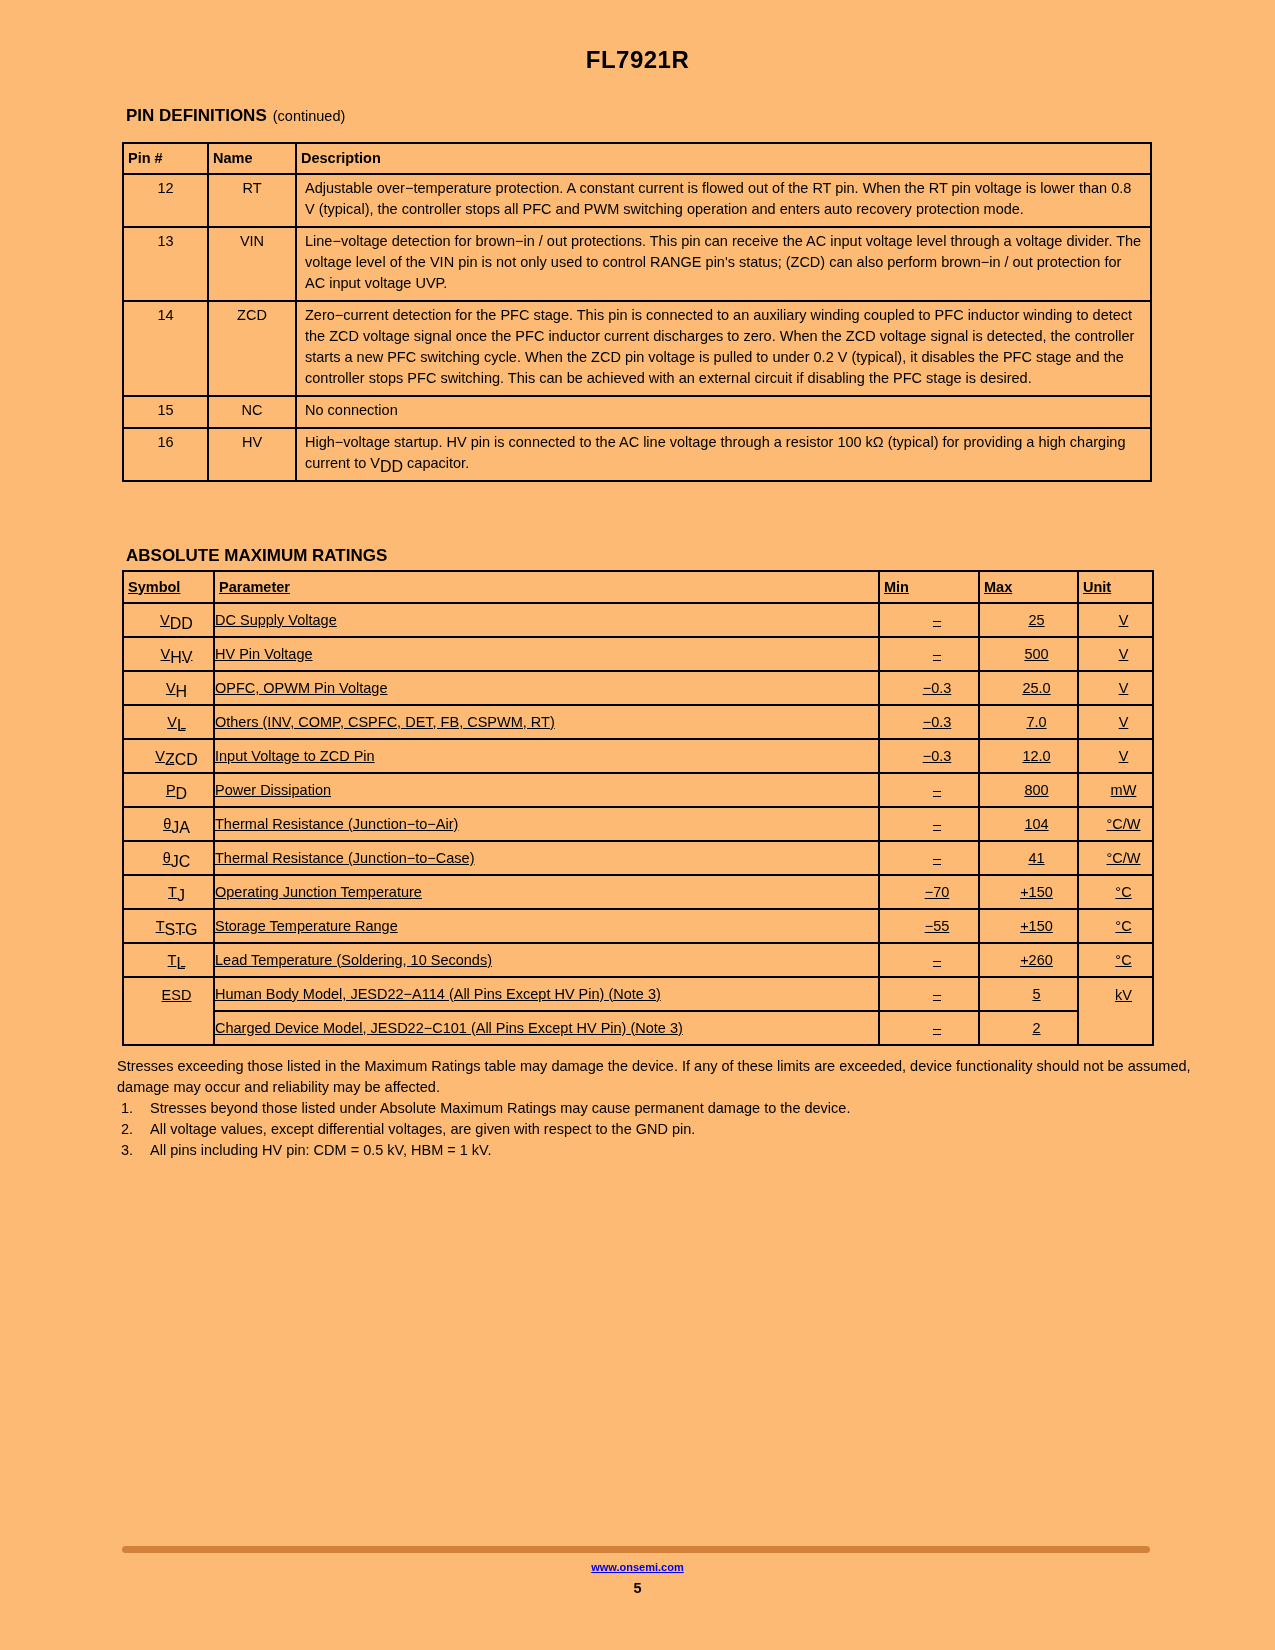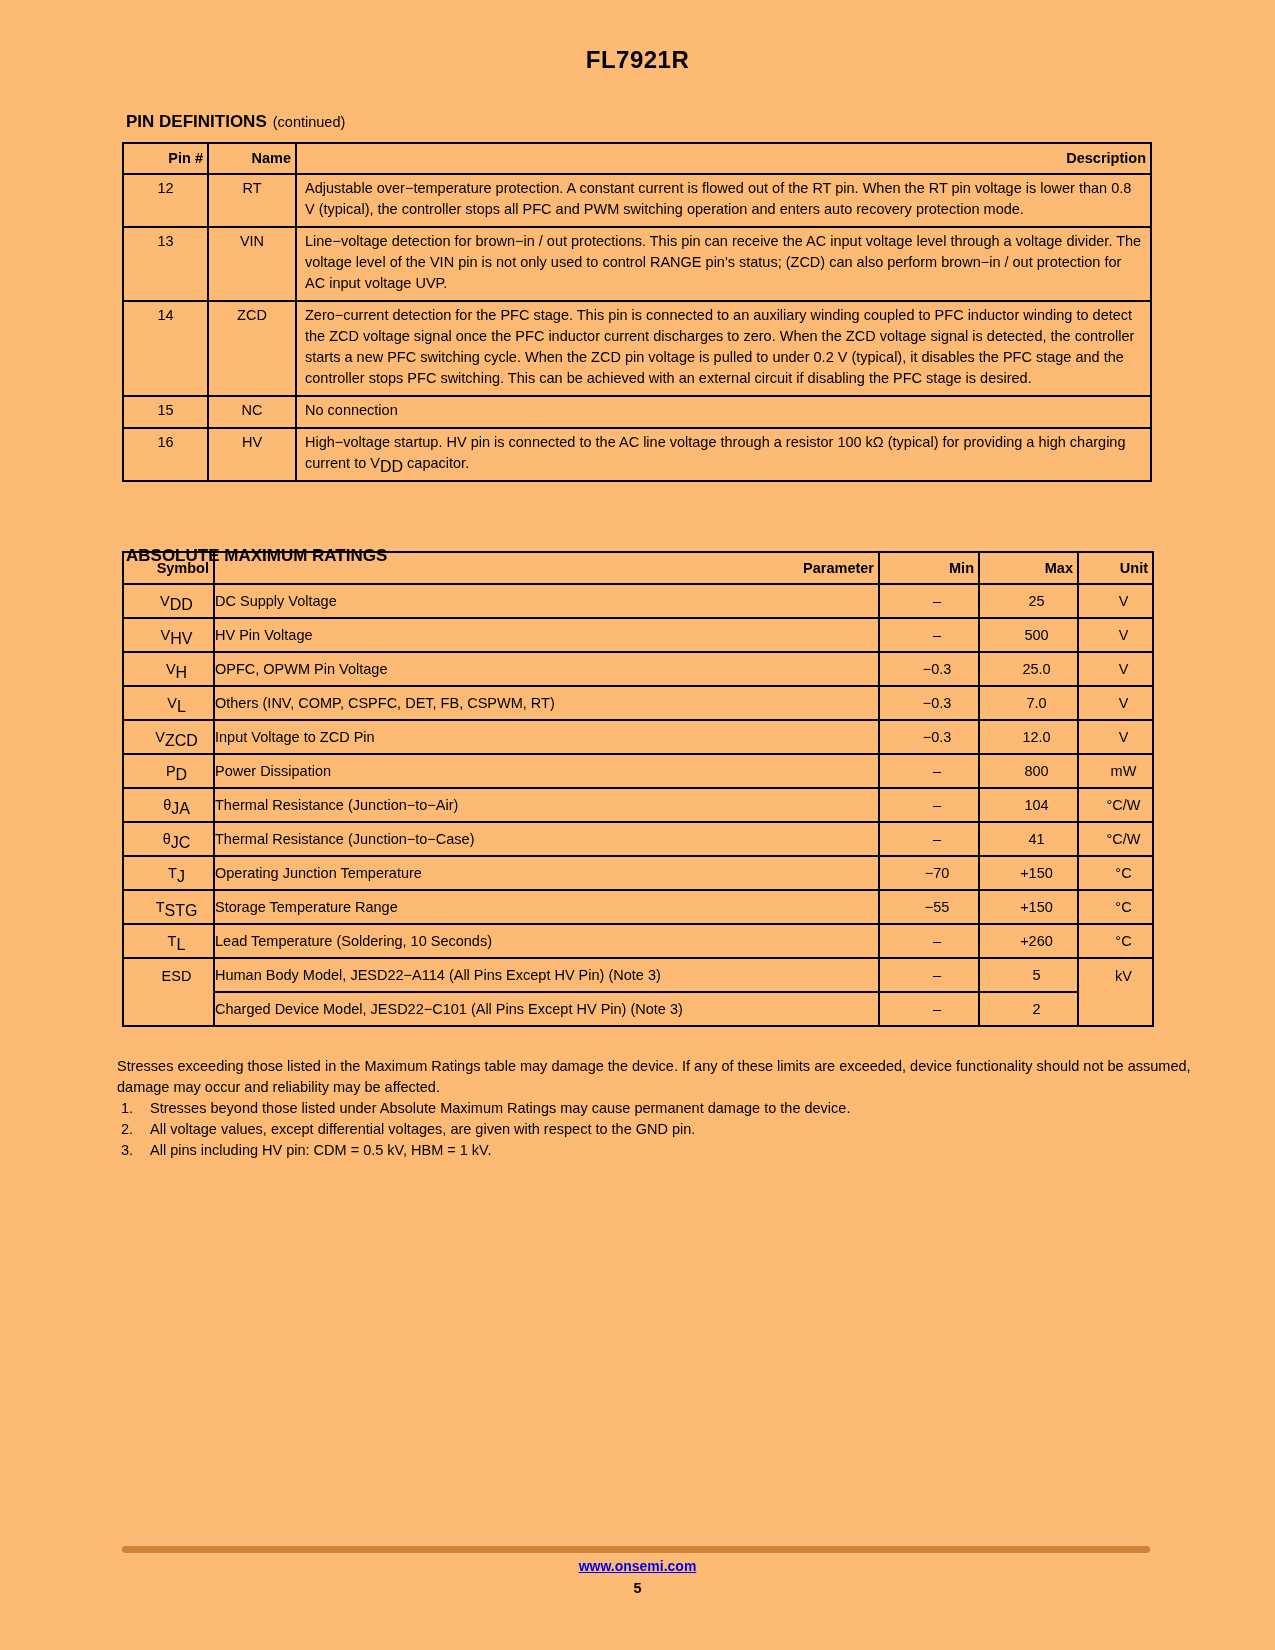--- a/index.html
+++ b/index.html
@@ -11,37 +11,37 @@
     color:#000;
     overflow:hidden;
   }
   .doc-title{
     position:absolute;top:46px;left:0;width:100%;
     text-align:center;font-size:24px;font-weight:bold;letter-spacing:.5px;
   }
   .sec-heading{position:absolute;left:126px;white-space:nowrap;}
   .sec-heading .h-main{font-size:17px;font-weight:bold;}
   .sec-heading .h-suffix{font-size:14.5px;font-weight:normal;margin-left:6px;}
-  #pin-heading{top:112px;}
+  #pin-heading{top:106px;}
   #amr-heading{top:546px;}
 
   table.dt{
     position:absolute;left:122px;
     border-collapse:collapse;table-layout:fixed;
     font-size:14.5px;line-height:21px;
   }
   table.dt th,table.dt td{border:2px solid #000;}
-  table.dt th{font-weight:bold;text-align:right;padding:3px 4px;font-size:14.5px;}
+  table.dt th{font-weight:bold;text-align:left;padding:3px 4px;font-size:14.5px;}
 
   #pin-table{top:142px;width:1028px;}
   #pin-table th{height:23px;}
   #pin-table td{vertical-align:top;padding:3px 8px 6px 8px;}
   #pin-table td.c{text-align:center;padding-left:2px;padding-right:2px;border-radius:6px;}
 
-  #amr-table{top:551px;width:1030px;}
+  #amr-table{top:570px;width:1030px;text-decoration:underline;}
   #amr-table th{height:24px;}
   #amr-table td{vertical-align:middle;padding:2px 6px;height:28px;}
   #amr-table td.c{text-align:center;padding-left:18px;padding-right:2px;}
   #amr-table td.p{text-align:left;padding-left:0;}
   #amr-table td.va-top{vertical-align:top;padding-top:7px;}
 
   sub{font-size:16px;line-height:0;}
 
   .notes-block{
     position:absolute;left:117px;top:1056px;width:1098px;
@@ -50,21 +50,21 @@
   .note{display:flex;}
   .note-num{width:29px;padding-left:4px;flex:none;}
   .note-text{flex:1;}
 
   .footer-bar{
     position:absolute;left:122px;top:1546px;width:1028px;height:7px;
     border-radius:3.5px;
   }
   .footer-link-row{position:absolute;top:1557px;left:0;width:100%;text-align:center;}
   .footer-link{
-    font-size:14px;font-weight:bold;text-decoration:underline;cursor:pointer;
+    font-size:11px;font-weight:bold;text-decoration:underline;cursor:pointer;
   }
   .footer-page{
     position:absolute;top:1580px;left:0;width:100%;text-align:center;
     font-size:14.5px;font-weight:bold;
   }
 </style>
 </head>
 <body>
 
 <div class="page">

